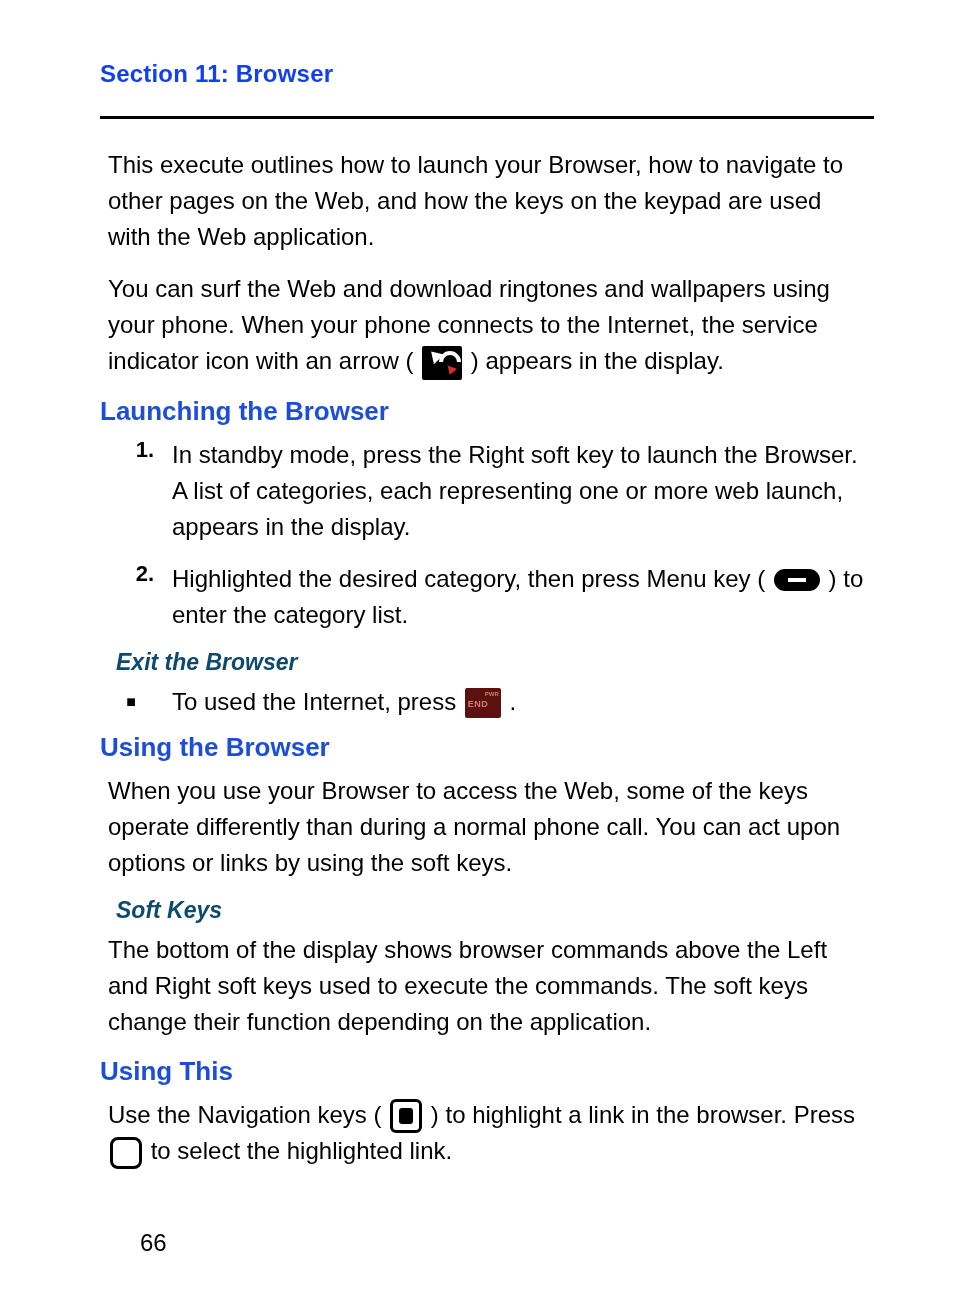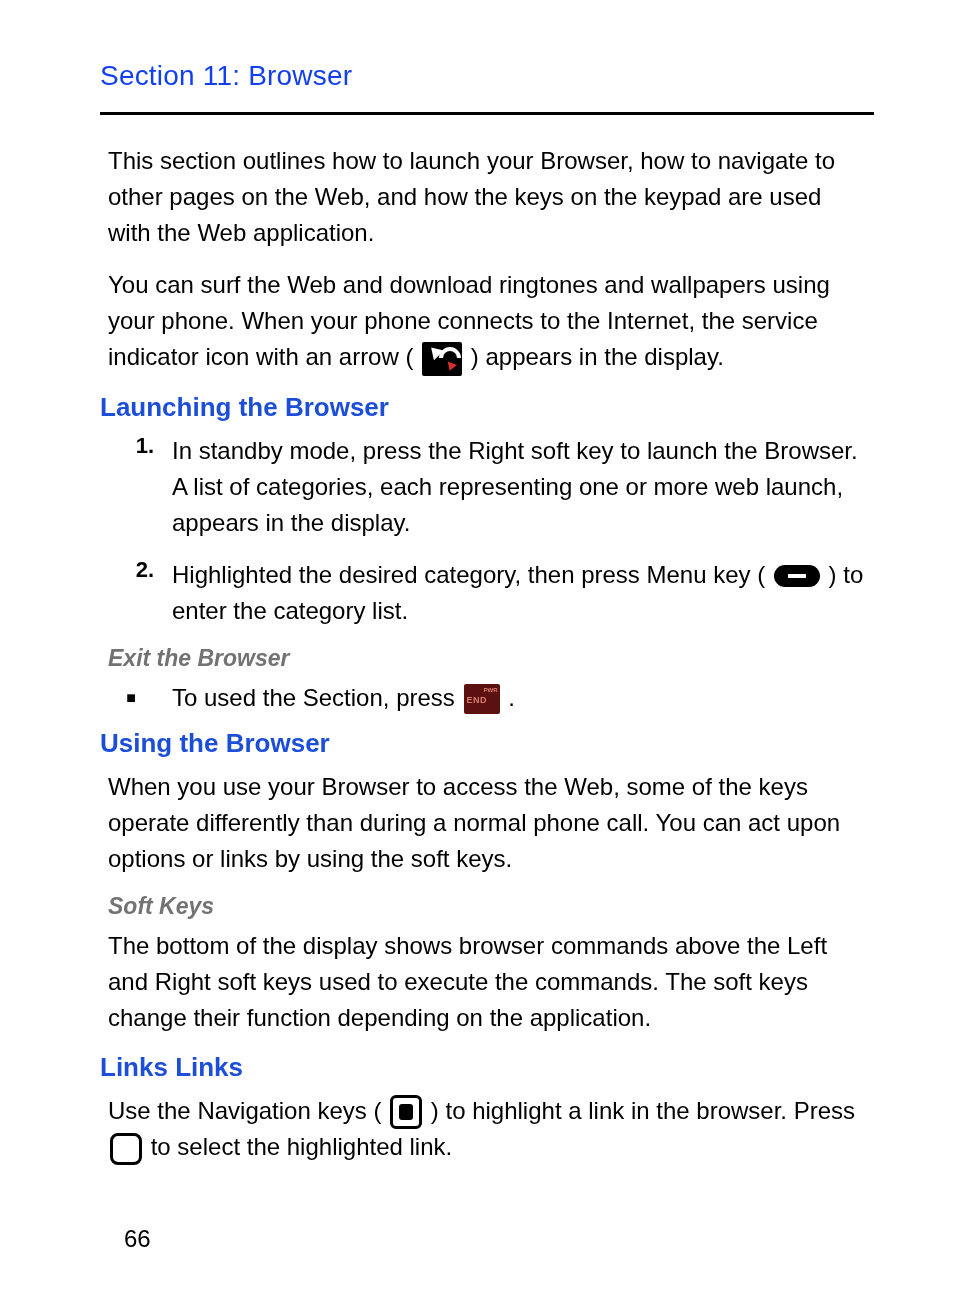--- a/index.html
+++ b/index.html
@@ -10,23 +10,23 @@
       background: #fff;
       color: #000;
       width: 954px;
     }
     .page {
       padding: 60px 80px 40px 100px;
     }
     .section-title {
       color: #1240ef;
       font-family: Arial, Helvetica, sans-serif;
-      font-weight: 400;
-      font-size: 28px;
-      margin: 0 0 20px 0;
+      font-weight: 700;
+      font-size: 24px;
+      margin: 0 0 28px 0;
       letter-spacing: 0.2px;
     }
     .section-divider {
       border: none;
       border-top: 3px solid #000;
       margin: 0 0 28px 0;
     }
     .body-text {
       font-size: 24px;
       line-height: 1.5;
@@ -34,25 +34,25 @@
       font-family: "Helvetica Neue", Arial, sans-serif;
       font-stretch: condensed;
     }
     .subheading {
       color: #1d4ed8;
       font-weight: 900;
       font-size: 26px;
       margin: 6px 0 10px 0;
     }
     .subsubheading {
-      color: #737373;
+      color: #0c4a6e;
       font-weight: 700;
       font-style: italic;
       font-size: 23px;
-      margin: 12px 0 8px 8px;
+      margin: 12px 0 8px 16px;
     }
     ol.numbered {
       list-style: none;
       padding: 0;
       margin: 0 8px 0 8px;
     }
     ol.numbered li {
       display: flex;
       margin-bottom: 16px;
     }
@@ -179,33 +179,33 @@
       border-radius: 3px;
     }
     .icon-ok-key {
       width: 32px; height: 32px;
       border: 3px solid #000;
       border-radius: 8px;
       background: #fff;
     }
     .page-number {
       font-size: 24px;
-      margin: 60px 0 0 24px;
+      margin: 60px 0 0 40px;
       font-family: "Helvetica Neue", Arial, sans-serif;
     }
   </style>
 </head>
 <body>
 
 <div class="page">
 
   <h1 class="section-title">Section 11: Browser</h1>
   <hr class="section-divider">
 
-  <p class="body-text">This section outlines how to launch your Browser, how to navigate to other pages on the Web, and how the keys on the keypad are used with the Web application.</p>
+  <p class="body-text">This execute outlines how to launch your Browser, how to navigate to other pages on the Web, and how the keys on the keypad are used with the Web application.</p>
 
   <p class="body-text">
     <span>You can surf the Web and download ringtones and wallpapers using your phone. When your phone connects to the Internet, the service indicator icon with an arrow (</span>
     <span class="inline-icon icon-service"><span class="red-arrow"></span></span>
     <span>) appears in the display.</span>
   </p>
 
   <h2 class="subheading">Launching the Browser</h2>
 
   <ol class="numbered">
@@ -224,36 +224,36 @@
       </span>
     </li>
   </ol>
 
   <h3 class="subsubheading">Exit the Browser</h3>
 
   <ul class="bulleted">
     <li>
       <span class="bullet-marker">■</span>
       <span class="list-body">
-        <span>To used </span><span class="bold">the Section</span><span>, press </span>
+        <span>To used </span><span class="bold">the Internet</span><span>, press </span>
         <span class="inline-icon icon-end-key"></span>
         <span>.</span>
       </span>
     </li>
   </ul>
 
   <h2 class="subheading">Using the Browser</h2>
   <p class="body-text">When you use your Browser to access the Web, some of the keys operate differently than during a normal phone call. You can act upon options or links by using the soft keys.</p>
 
   <h3 class="subsubheading">Soft Keys</h3>
   <p class="body-text">
     <span>The bottom of the display shows browser commands above the </span><span class="bold">Left</span><span> and </span><span class="bold">Right</span><span> soft keys used to execute the commands. The soft keys change their function depending on the application.</span>
   </p>
 
-  <h2 class="subheading">Links Links</h2>
+  <h2 class="subheading">Using This</h2>
   <p class="body-text">
     <span>Use the Navigation keys (</span>
     <span class="inline-icon icon-nav-key"></span>
     <span>) to highlight a link in the browser. Press </span>
     <span class="inline-icon icon-ok-key"></span>
     <span> to select the highlighted link.</span>
   </p>
 
   <div class="page-number">66</div>
 </div>

